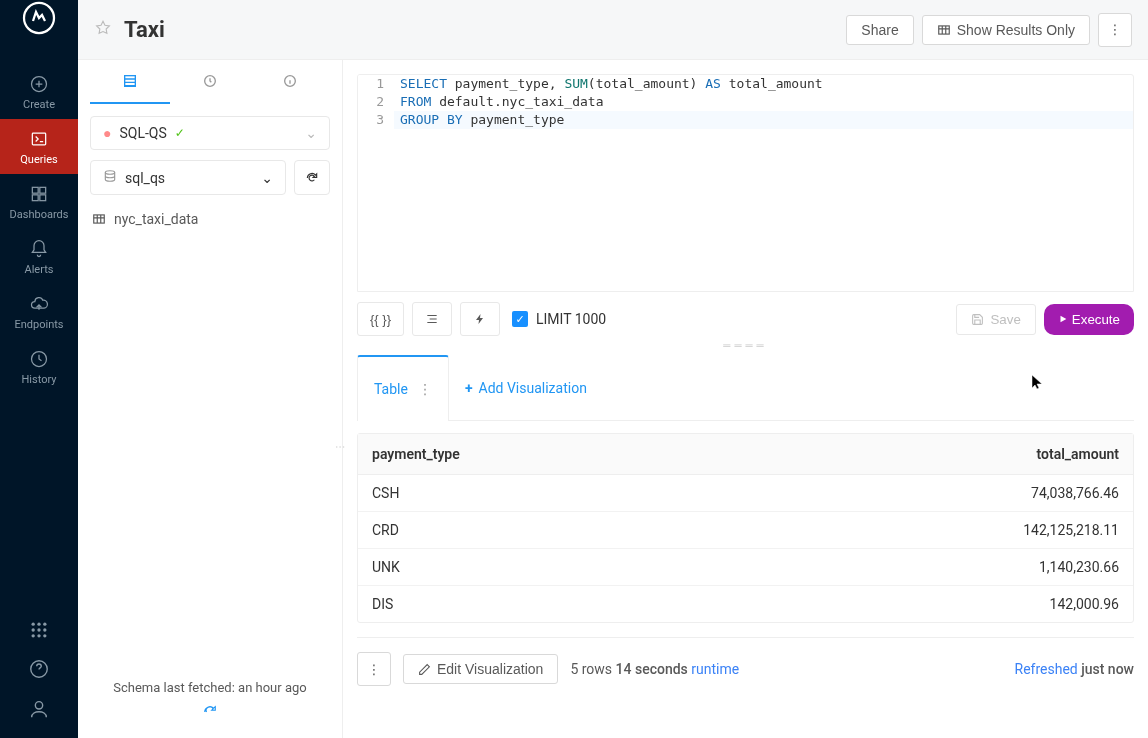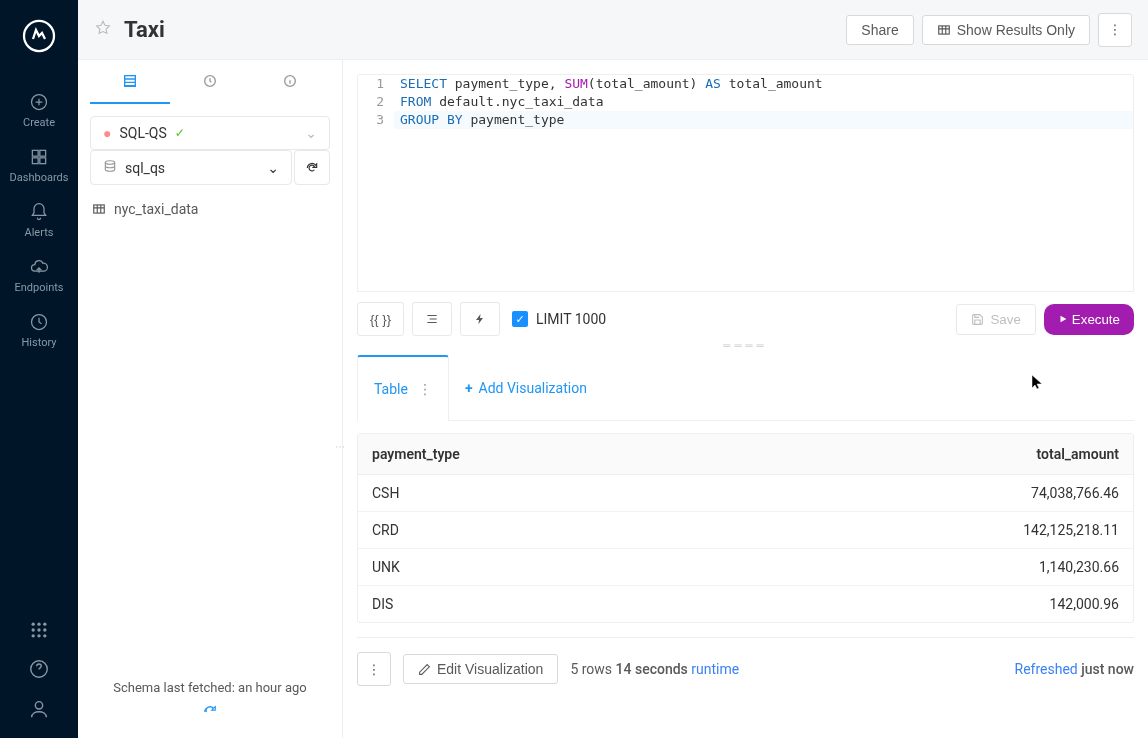--- a/index.html
+++ b/index.html
@@ -1,18 +1,18 @@
 <!DOCTYPE html>
 <html><head>
 <meta charset="utf-8">
 <style>
 *{box-sizing:border-box;margin:0;padding:0}
 body{font-family:-apple-system,BlinkMacSystemFont,'Segoe UI',Roboto,sans-serif;font-size:14px;color:#333;background:#fff;width:1148px;height:738px;overflow:hidden}
 .app{display:flex;height:738px}
-.nav-rail{width:78px;background:#001528;color:#8899a6;display:flex;flex-direction:column;align-items:center;padding-top:18px}
+.nav-rail{width:78px;background:#001528;color:#8899a6;display:flex;flex-direction:column;align-items:center;}
 .nav-logo{width:36px;height:36px;margin-bottom:28px;color:#fff;display:flex;align-items:center;justify-content:center}
 .nav-item{width:100%;display:flex;flex-direction:column;align-items:center;justify-content:center;padding:10px 0 8px;cursor:pointer;font-size:11px;gap:4px}
 .nav-item.active{background:#b6241a;color:#fff}
 .nav-item svg{width:20px;height:20px}
 .nav-bottom{margin-top:auto;width:100%;display:flex;flex-direction:column;align-items:center;padding-bottom:18px;gap:18px}
 .nav-bottom-item{display:flex;align-items:center;justify-content:center;cursor:pointer}
 .main{flex:1;display:flex;flex-direction:column;min-width:0}
 .topbar{height:60px;background:#f6f7f8;border-bottom:1px solid #eee;display:flex;align-items:center;padding:0 16px;gap:12px}
 .star{color:#bbb}
 .page-title{font-size:22px;font-weight:700}
@@ -20,37 +20,37 @@
 .btn{border:1px solid #d9d9d9;background:#fff;border-radius:3px;padding:6px 14px;cursor:pointer;font-size:14px;color:#595959;display:inline-flex;align-items:center;gap:6px}
 .icon-btn{border:1px solid #d9d9d9;background:#fff;border-radius:3px;width:34px;height:34px;display:inline-flex;align-items:center;justify-content:center;cursor:pointer;color:#595959}
 .content{flex:1;display:flex;min-height:0}
 .sidebar{width:265px;border-right:1px solid #eee;display:flex;flex-direction:column;padding:0 12px 12px}
 .sidebar-tabs{display:flex;height:44px}
 .sidebar-tab{flex:1;display:flex;align-items:center;justify-content:center;cursor:pointer;color:#999;border-bottom:2px solid transparent}
 .sidebar-tab.active{color:#2196f3;border-bottom-color:#2196f3}
 .dropdown{border:1px solid #e8e8e8;border-radius:4px;padding:8px 12px;display:flex;align-items:center;gap:8px;margin-top:12px;cursor:pointer;background:#fff}
 .dropdown .chevron{margin-left:auto;color:#bbb}
 .green-check{color:#52c41a;font-size:12px}
-.ds-row{display:flex;gap:2px;}
+.ds-row{display:flex;gap:8px;margin-top:10px}
 .ds-select{flex:1;border:1px solid #e8e8e8;border-radius:4px;padding:8px 12px;display:flex;align-items:center;gap:8px;cursor:pointer}
 .refresh-btn{width:36px;border:1px solid #e8e8e8;border-radius:4px;display:flex;align-items:center;justify-content:center;cursor:pointer}
 .filter-input{border:1px solid #e8e8e8;border-top:none;border-radius:0 0 4px 4px;padding:10px 12px;width:100%;font-size:14px;color:#333}
 .filter-input::placeholder{color:#bfbfbf}
 .table-list{margin-top:10px;flex:1}
 .table-item{padding:6px 2px;display:flex;align-items:center;gap:8px;color:#595959;cursor:pointer}
 .schema-footer{text-align:center;font-size:13px;color:#595959;padding:6px 0}
 .refresh-icon{text-align:center;color:#2196f3;cursor:pointer;padding:4px 0}
 .editor-pane{flex:1;display:flex;flex-direction:column;padding:14px;min-width:0;position:relative}
 .code-editor{border:1px solid #eee;border-radius:3px 3px 0 0;background:#fff;height:218px;overflow:hidden;font-family:Menlo,Consolas,monospace;font-size:13px}
 .code-line{display:flex;height:18px;line-height:18px}
 .gutter{width:36px;text-align:right;padding-right:10px;color:#999;background:#fff;user-select:none}
 .code{padding-left:6px;white-space:pre}
 .code-line.hl{background:#f5faff}
 .kw{color:#1a6eb5}
-.fn{color:#a21caf}
+.fn{color:#0f766e}
 .id{color:#333}
 .toolbar{display:flex;align-items:center;gap:8px;margin-top:10px}
 .small-btn{border:1px solid #e8e8e8;background:#fff;border-radius:3px;height:34px;min-width:40px;padding:0 12px;display:inline-flex;align-items:center;justify-content:center;cursor:pointer;color:#595959;font-size:13px}
 .checkbox{display:inline-flex;align-items:center;gap:8px;margin-left:4px;cursor:pointer}
 .checkbox-box{width:16px;height:16px;background:#1890ff;border-radius:2px;display:inline-flex;align-items:center;justify-content:center;color:#fff;font-size:11px}
 .toolbar-right{margin-left:auto;display:flex;gap:8px}
 .save-btn{border:1px solid #e8e8e8;background:#fff;color:#bfbfbf;border-radius:3px;padding:7px 14px;display:inline-flex;align-items:center;gap:6px;cursor:not-allowed}
 .exec-btn{background:#a21caf;color:#fff;border:none;border-radius:10px;padding:7px 14px;display:inline-flex;align-items:center;gap:4px;cursor:pointer}
 .drag-handle{display:flex;justify-content:center;color:#ccc;font-size:10px;margin:4px 0;letter-spacing:4px}
 .results{flex:1;display:flex;flex-direction:column;min-height:0}
@@ -83,20 +83,27 @@
           <path d="M8 14l2-6 2 4 2-2 2 4"></path>
         </svg>
     </div>
     <div class="nav-item">
       <svg viewBox="0 0 24 24" fill="none" stroke="currentColor" stroke-width="1.5">
           <circle cx="12" cy="12" r="9"></circle>
           <path d="M12 8v8M8 12h8"></path>
         </svg>
       <span>Create</span>
     </div>
+    <div class="nav-item active">
+      <svg viewBox="0 0 24 24" fill="none" stroke="currentColor" stroke-width="1.5">
+          <rect x="4" y="5" width="16" height="14" rx="1"></rect>
+          <path d="M8 9l3 3-3 3M13 15h4"></path>
+        </svg>
+      <span>Queries</span>
+    </div>
     <div class="nav-item">
       <svg viewBox="0 0 24 24" fill="none" stroke="currentColor" stroke-width="1.5">
           <rect x="4" y="4" width="7" height="7"></rect>
           <rect x="13" y="4" width="7" height="7"></rect>
           <rect x="4" y="13" width="7" height="7"></rect>
           <rect x="13" y="13" width="7" height="7"></rect>
         </svg>
       <span>Dashboards</span>
     </div>
     <div class="nav-item">

